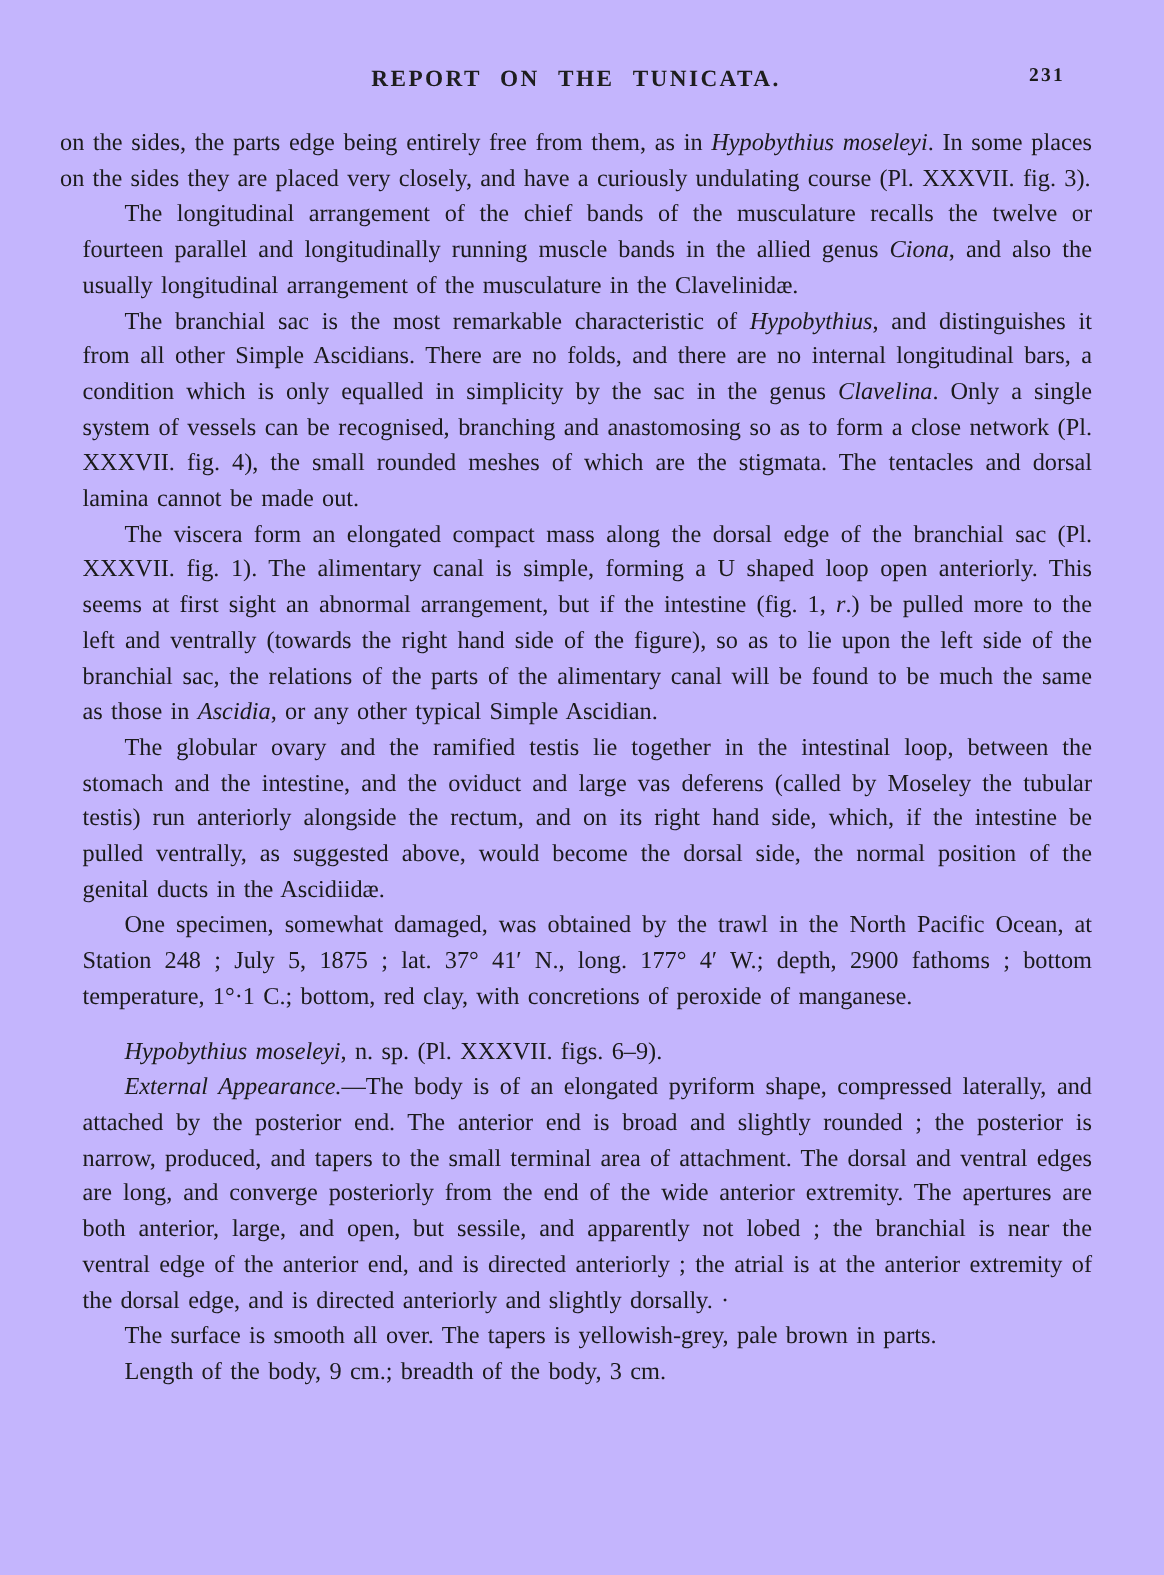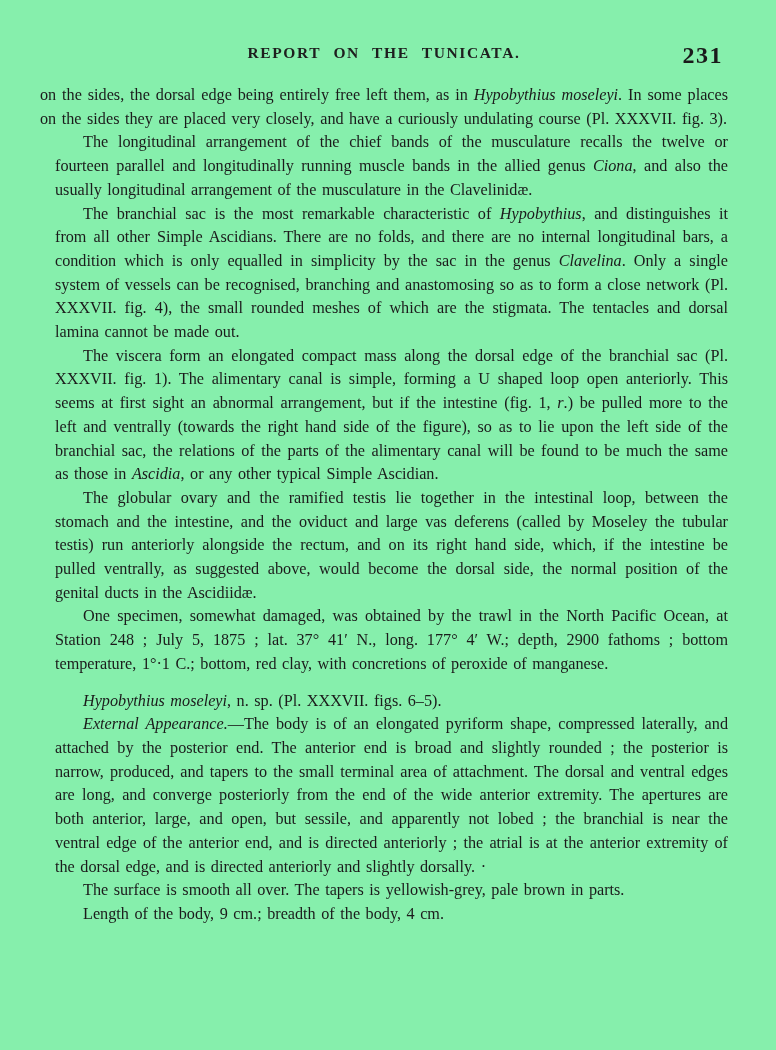--- a/index.html
+++ b/index.html
@@ -12,21 +12,21 @@
     background: #fefefe;
     overflow: hidden;
     position: relative;
   }
   .page {
     position: absolute;
     left: 0;
     top: 0;
     width: 776px;
     height: 1050px;
-    background: #86efac;
+    background: #c4b5fd;
     color: #1b1b1b;
     font-family: "Liberation Serif", "DejaVu Serif", serif;
     -webkit-font-smoothing: antialiased;
   }
   .running-head {
     position: absolute;
     left: 40px;
     top: 42px;
     width: 688px;
     height: 24px;
@@ -38,23 +38,23 @@
     top: 2px;
     text-align: center;
     font-size: 15.5px;
     font-weight: 600;
     letter-spacing: 1.6px;
     word-spacing: 7px;
     color: #1e1e1e;
   }
   .page-number {
     position: absolute;
-    right: 5px;
+    right: 18px;
     top: 0;
-    font-size: 24px;
+    font-size: 13px;
     font-weight: 600;
     letter-spacing: 1.5px;
     color: #1a1a1a;
   }
   .body-text {
     position: absolute;
     left: 40px;
     top: 84px;
     width: 688px;
     font-size: 16.2px;
@@ -80,24 +80,24 @@
 </style>
 </head>
 <body style="background: rgb(254, 254, 254);">
 
 <div class="page" style="color: rgb(27, 27, 27);">
   <div class="running-head">
     <span class="head-title">REPORT ON THE TUNICATA.</span>
     <span class="page-number">231</span>
   </div>
   <div class="body-text">
-      <p class="para"><span>on the sides, the dorsal edge being entirely free left them, as in </span><i>Hypobythius moseleyi</i><span>. In some places on the sides they are placed very closely, and have a curiously undulating course (Pl. XXXVII. fig. 3).</span></p>
+      <p class="para"><span>on the sides, the parts edge being entirely free from them, as in </span><i>Hypobythius moseleyi</i><span>. In some places on the sides they are placed very closely, and have a curiously undulating course (Pl. XXXVII. fig. 3).</span></p>
       <p class="para indent"><span>The longitudinal arrangement of the chief bands of the musculature recalls the twelve or fourteen parallel and longitudinally running muscle bands in the allied genus </span><i>Ciona</i><span>, and also the usually longitudinal arrangement of the musculature in the Clavelinidæ.</span></p>
       <p class="para indent"><span>The branchial sac is the most remarkable characteristic of </span><i>Hypobythius</i><span>, and distinguishes it from all other Simple Ascidians.  There are no folds, and there are no internal longitudinal bars, a condition which is only equalled in simplicity by the sac in the genus </span><i>Clavelina</i><span>.  Only a single system of vessels can be recognised, branching and anastomosing so as to form a close network (Pl. XXXVII. fig. 4), the small rounded meshes of which are the stigmata.  The tentacles and dorsal lamina cannot be made out.</span></p>
       <p class="para indent"><span>The viscera form an elongated compact mass along the dorsal edge of the branchial sac (Pl. XXXVII. fig. 1).  The alimentary canal is simple, forming a U shaped loop open anteriorly.  This seems at first sight an abnormal arrangement, but if the intestine (fig. 1, </span><i>r</i><span>.) be pulled more to the left and ventrally (towards the right hand side of the figure), so as to lie upon the left side of the branchial sac, the relations of the parts of the alimentary canal will be found to be much the same as those in </span><i>Ascidia</i><span>, or any other typical Simple Ascidian.</span></p>
       <p class="para indent"><span>The globular ovary and the ramified testis lie together in the intestinal loop, between the stomach and the intestine, and the oviduct and large vas deferens (called by Moseley the tubular testis) run anteriorly alongside the rectum, and on its right hand side, which, if the intestine be pulled ventrally, as suggested above, would become the dorsal side, the normal position of the genital ducts in the Ascidiidæ.</span></p>
       <p class="para indent"><span>One specimen, somewhat damaged, was obtained by the trawl in the North Pacific Ocean, at Station 248&nbsp;; July 5, 1875&nbsp;; lat. 37° 41′ N., long. 177° 4′ W.; depth, 2900 fathoms&nbsp;; bottom temperature, 1°·1 C.;  bottom, red clay, with concretions of peroxide of manganese.</span></p>
-      <p class="para indent space-before"><i>Hypobythius moseleyi</i><span>, n. sp. (Pl. XXXVII. figs. 6–5).</span></p>
+      <p class="para indent space-before"><i>Hypobythius moseleyi</i><span>, n. sp. (Pl. XXXVII. figs. 6–9).</span></p>
       <p class="para indent"><i>External Appearance.</i><span>—The body is of an elongated pyriform shape, compressed laterally, and attached by the posterior end.  The anterior end is broad and slightly rounded&nbsp;; the posterior is narrow, produced, and tapers to the small terminal area of attachment.  The dorsal and ventral edges are long, and converge posteriorly from the end of the wide anterior extremity.  The apertures are both anterior, large, and open, but sessile, and apparently not lobed&nbsp;; the branchial is near the ventral edge of the anterior end, and is directed anteriorly&nbsp;; the atrial is at the anterior extremity of the dorsal edge, and is directed anteriorly and slightly dorsally.  ·</span></p>
       <p class="para indent"><span>The surface is smooth all over.  The tapers is yellowish-grey, pale brown in parts.</span></p>
-      <p class="para indent"><span>Length of the body, 9 cm.;  breadth of the body, 4 cm.</span></p>
+      <p class="para indent"><span>Length of the body, 9 cm.;  breadth of the body, 3 cm.</span></p>
     </div>
 </div>
 
 </body></html>

